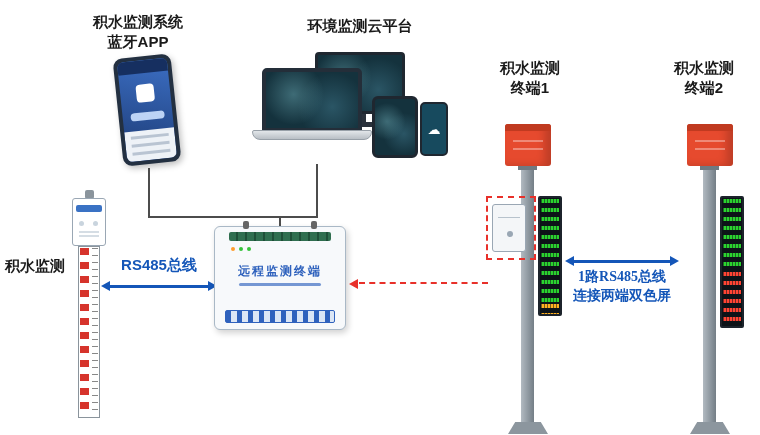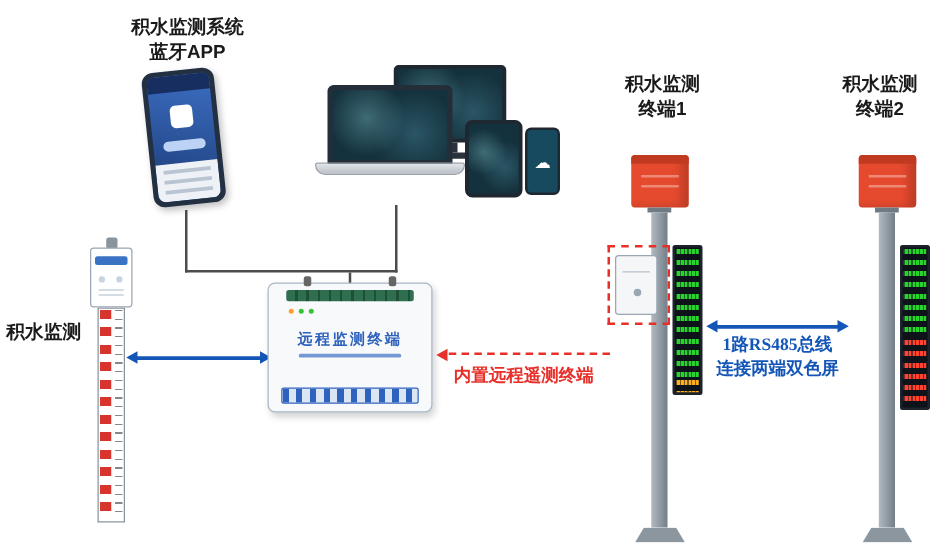--- a/index.html
+++ b/index.html
@@ -86,24 +86,25 @@
   .led-a{background-image:repeating-linear-gradient(90deg,rgba(13,19,24,.55) 0 1px,transparent 1px 3px),repeating-linear-gradient(180deg,var(--amber) 0 4px,#0d1318 4px 9px);}
   .ctrlbox{position:absolute;left:-4px;top:80px;width:34px;height:48px;background:#f4f6f8;border:1px solid #9aa7b4;border-radius:3px;}
   .ctrlbox .seam{position:absolute;left:5px;right:5px;top:12px;height:1px;background:#b7c2cc;}
   .ctrlbox .knob{position:absolute;left:14px;top:26px;width:6px;height:6px;border-radius:50%;background:#9aa7b4;}
 </style>
 </head>
 <body>
 
 <div class="stage">
 
-  <div class="lbl" style="left:92px;top:12px;width:116px;">
+  <div class="lbl" style="left:80px;top:12px;width:116px;">
     <div>积水监测系统</div>
     <div>蓝牙APP</div>
   </div>
+  <div class="lbl" style="left:278px;top:16px;width:164px;">环境监测云平台</div>
 
   <div class="phone">
     <div class="screen">
       <div class="hdr"></div>
       <div class="appicon"></div>
       <div class="pill"></div>
       <div class="rows">
           <i></i>
           <i></i>
           <i></i>
@@ -135,20 +136,21 @@
       <div class="d1"></div>
       <div class="d2"></div>
       <div class="grill"></div>
     </div>
     <div class="ruler">
       <div class="stripes"></div>
       <div class="ticks"></div>
     </div>
   </div>
 
+  <div class="lbl blue-t" style="left:106px;top:255px;width:106px;">RS485总线</div>
   <div class="arrow" style="left:102px;top:281px;width:114px;">
     <span class="ah ah-l-blue"></span>
     <span class="a-line"></span>
     <span class="ah ah-r-blue"></span>
   </div>
 
   <div class="rtu">
     <span class="ant" style="left:28px;"></span>
     <span class="ant" style="right:28px;"></span>
     <div class="term-top"></div>
@@ -159,21 +161,20 @@
     </div>
     <div class="title">远程监测终端</div>
     <div class="subbar"></div>
     <div class="term-bot"></div>
   </div>
 
   <div class="arrow" style="left:350px;top:279px;width:138px;">
     <span class="ah ah-l-red"></span>
     <span class="a-dash"></span>
   </div>
-  <div class="lbl lbl2 red-t" style="left:342px;top:293px;width:154px;">内置远程遥测终端</div>
   <div class="dashed-box"></div>
 
   <div class="lbl" style="left:484px;top:58px;width:92px;">
     <div>积水监测</div>
     <div>终端1</div>
   </div>
   <div class="lbl" style="left:658px;top:58px;width:92px;">
     <div>积水监测</div>
     <div>终端2</div>
   </div>

